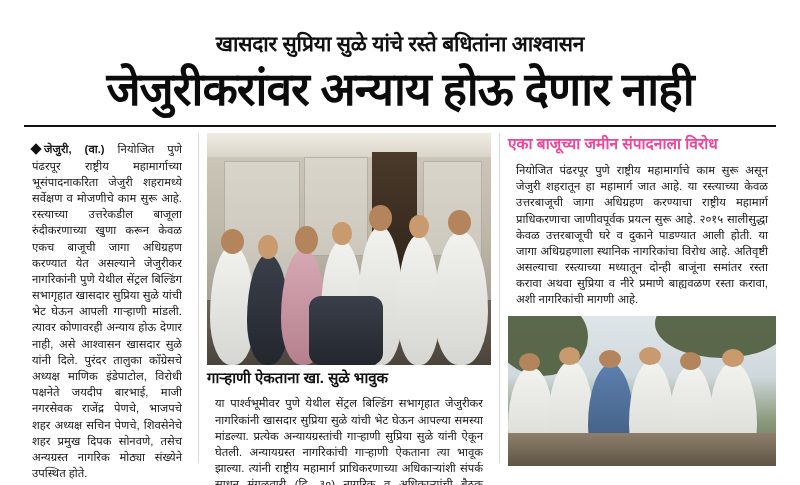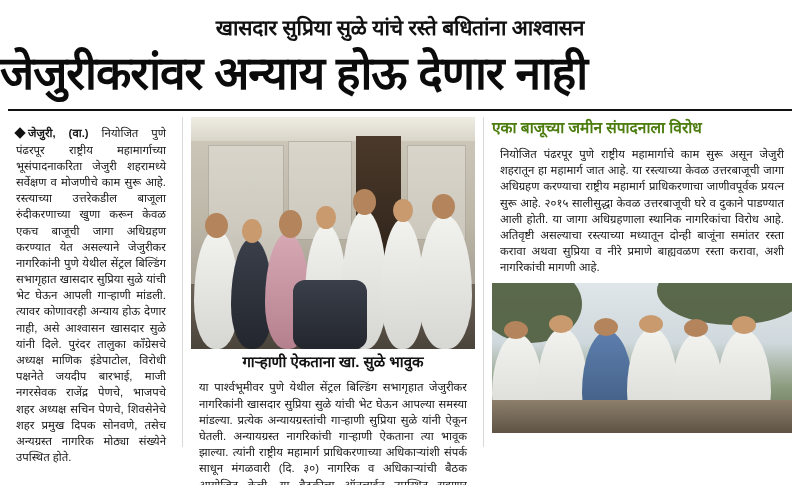--- a/index.html
+++ b/index.html
@@ -14,36 +14,36 @@
     color: #111;
     overflow: hidden;
     position: relative;
   }
   .page {
     width: 800px;
     height: 422px;
     position: relative;
     background: #fff;
     box-sizing: border-box;
-    padding: 0;
+    padding: 16px;
   }
 
   
   .kicker {
     text-align: center;
     font-family: "Liberation Sans", sans-serif;
     font-weight: bold;
     font-size: 21px;
     letter-spacing: -0.2px;
     color: #111;
     padding-top: 16px;
     line-height: 1.1;
   }
   .headline {
-    text-align: left;
+    text-align: center;
     font-family: "Liberation Sans", sans-serif;
     font-weight: bold;
     font-size: 46px;
     line-height: 1.05;
     color: #0b0b0b;
     margin-top: 10px;
     letter-spacing: -1px;
     white-space: nowrap;
   }
   .rule {
@@ -114,30 +114,29 @@
   }
   .photo-right {
     width: 100%;
     height: 150px;
     margin-top: 8px;
     margin-bottom: 5px;
   }
   .caption-title {
     font-weight: bold;
     font-size: 15px;
-    text-align: center;
     line-height: 1.2;
     margin: 2px 0 4px 0;
     color: #111;
   }
   .sub-headline {
     font-weight: bold;
     font-size: 15.5px;
     line-height: 1.2;
-    color: #4d7c0f;
+    color: #ec4899;
     margin: 2px 0 5px 0;
   }
 
   
   .scene {
     position: absolute;
     inset: 0;
   }
   .wall {
     position: absolute;

